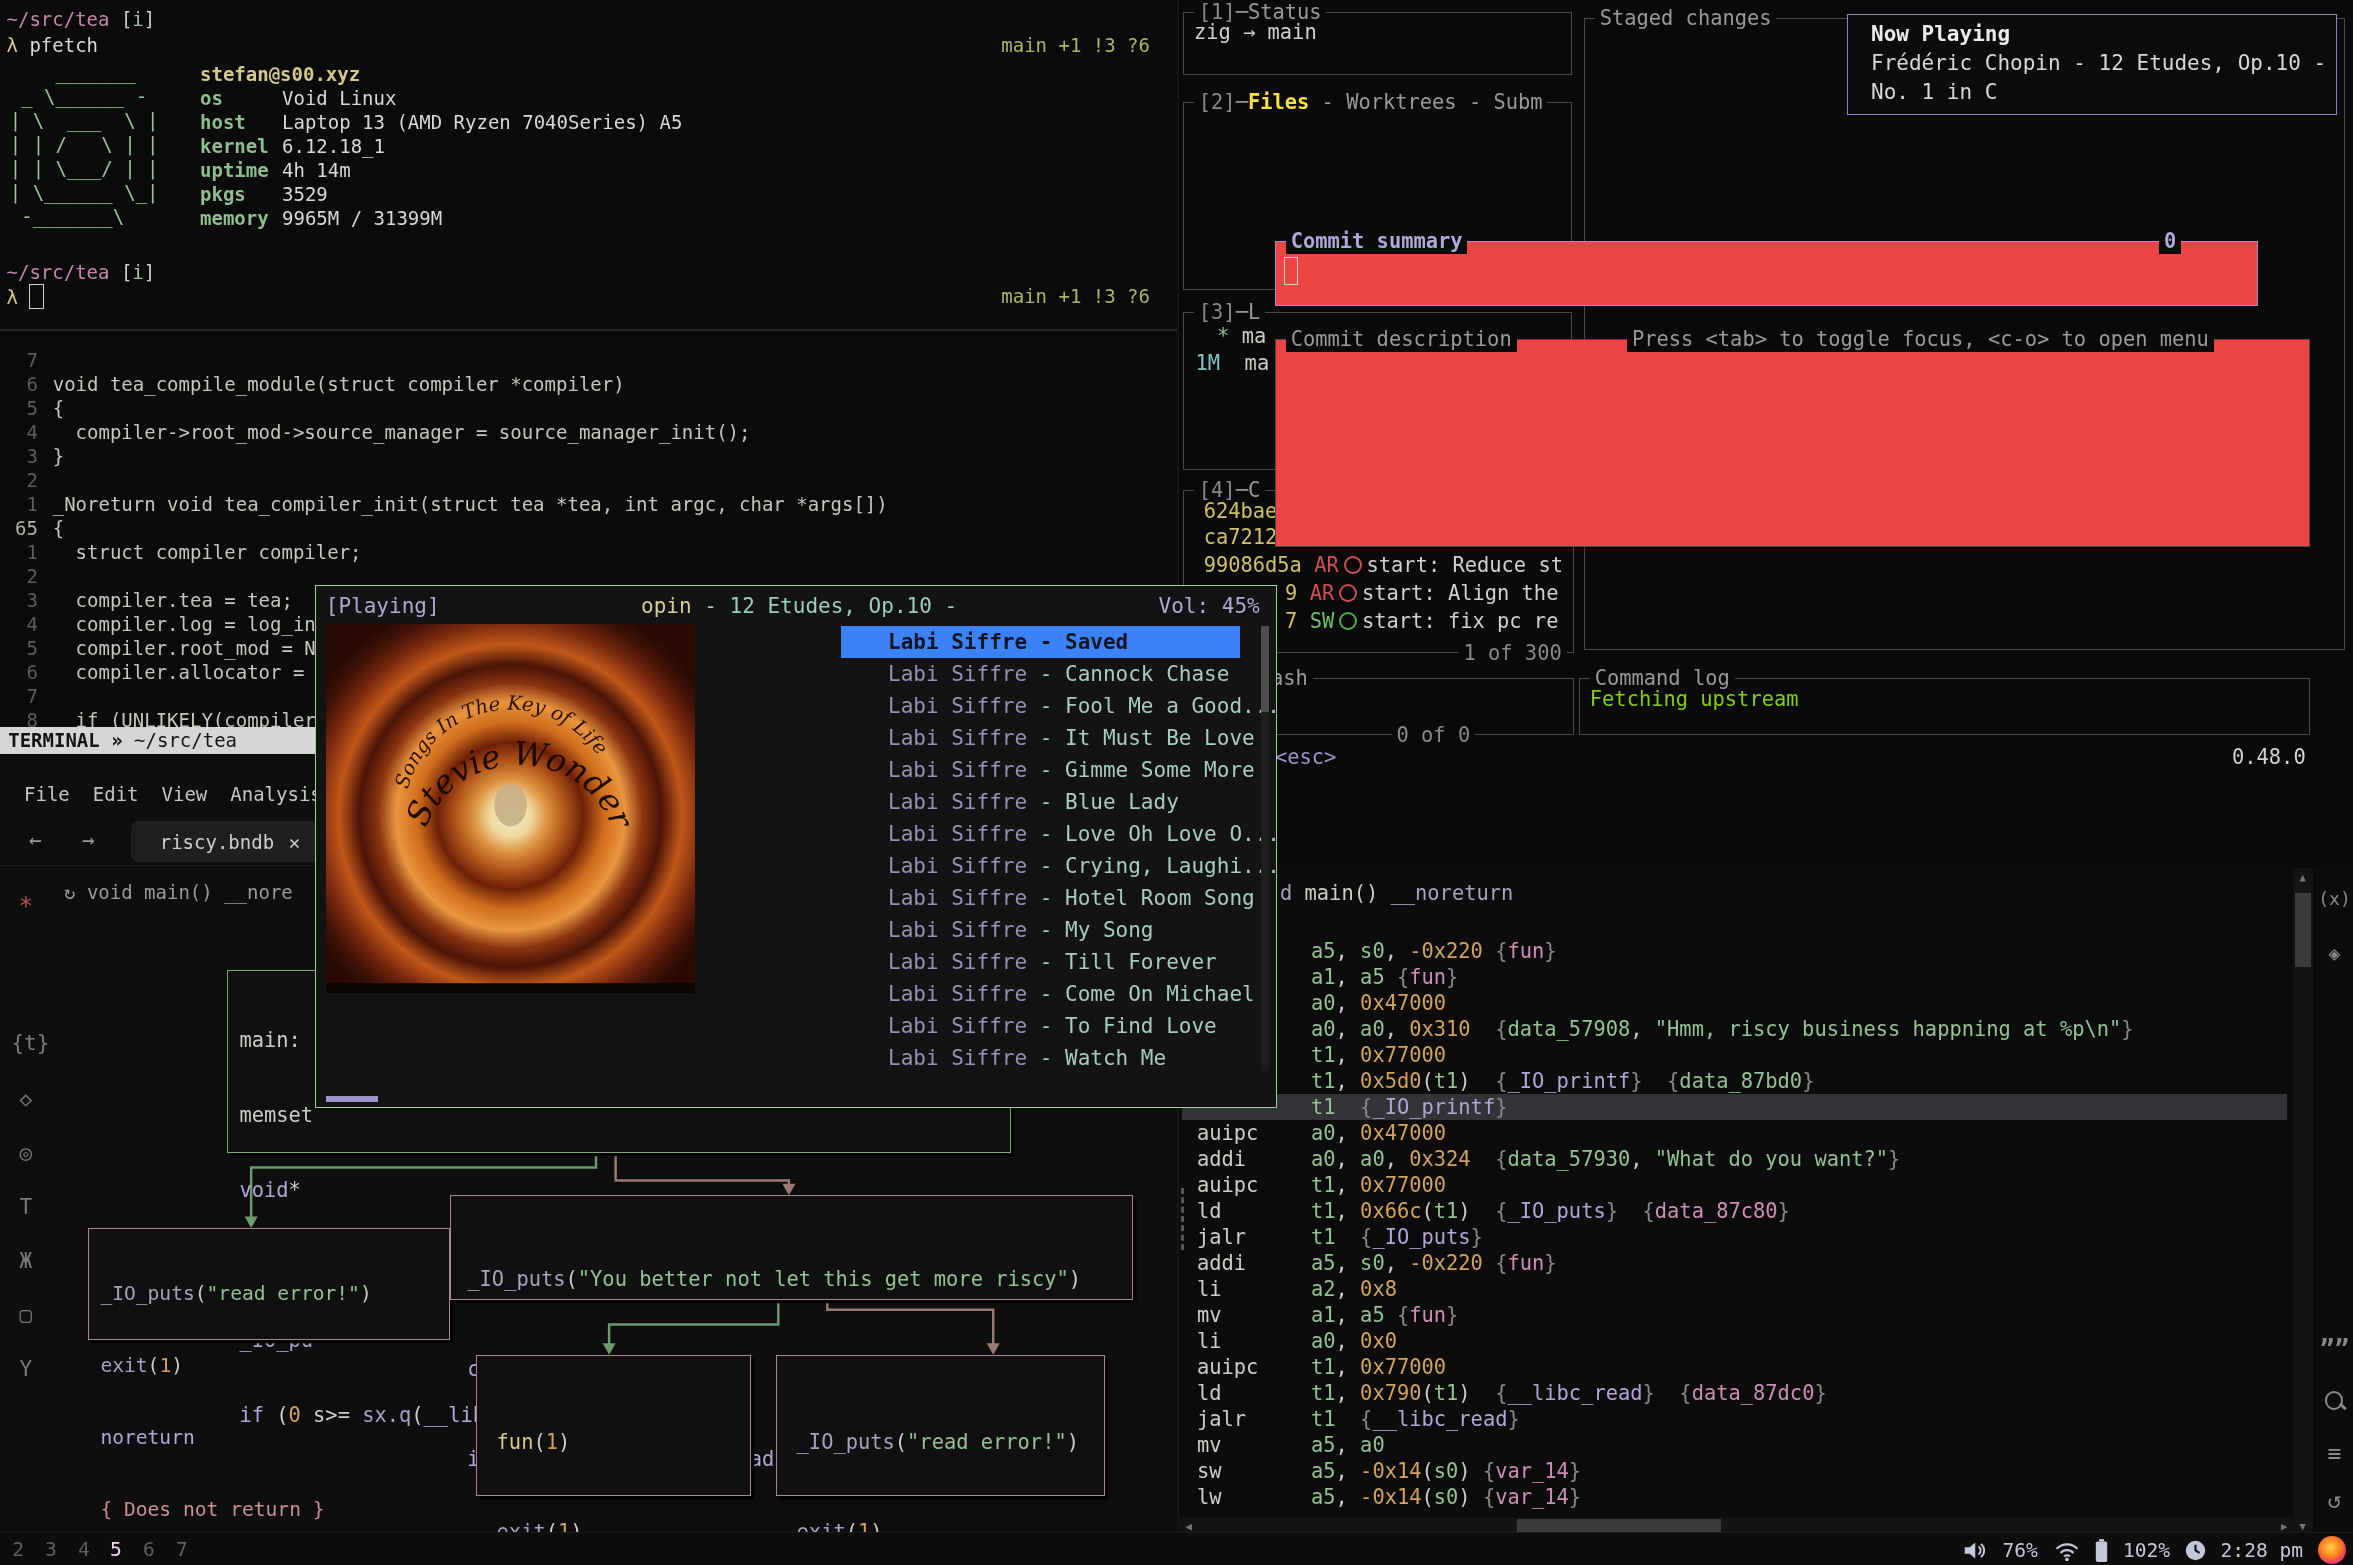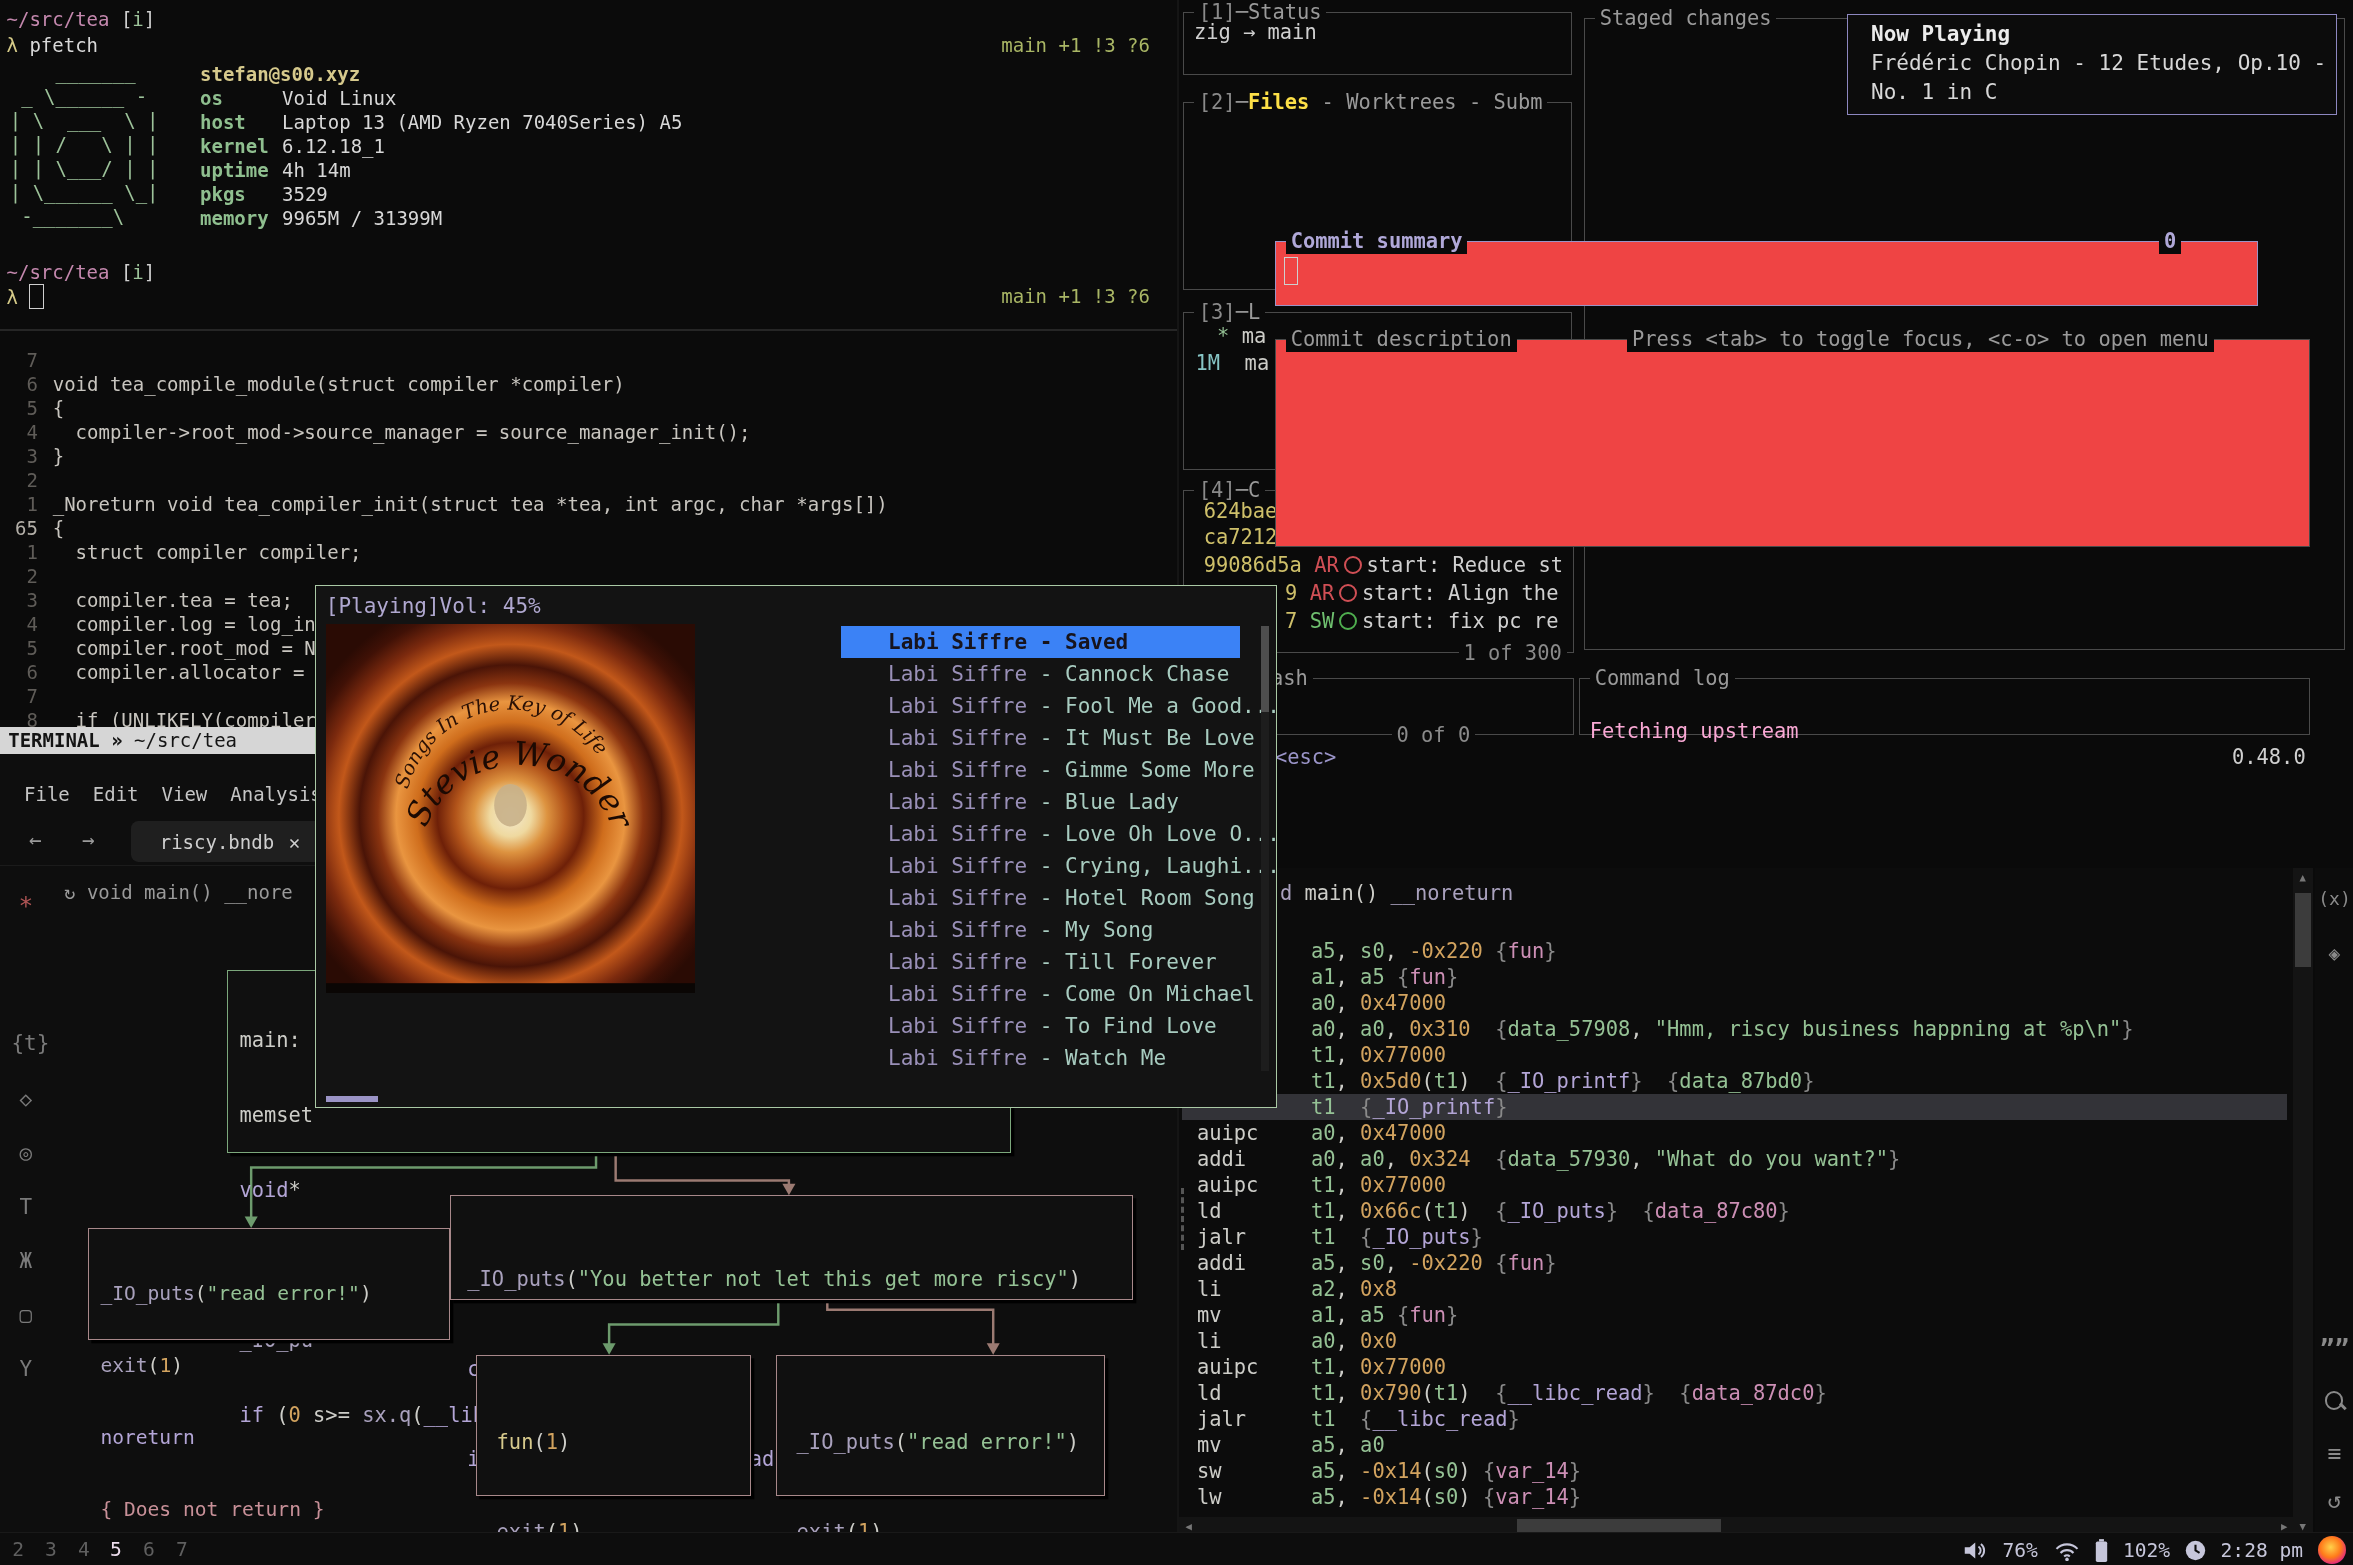--- a/index.html
+++ b/index.html
@@ -273,21 +273,21 @@
       <span class="gfoot" style="right:6.5px;">1 of 300</span>
     </div>
 
     <div class="gbox" style="left:4.1px;top:678px;width:389px;height:55px;">
       <span class="gtitle" style="left:82px;">ash</span>
       <span class="gfoot" style="right:98px;margin-left:39px;">0 of 0</span>
     </div>
 
     <div class="gbox" style="left:400px;top:678px;width:729px;height:55px;">
       <span class="gtitle">Command log</span>
-      <div style="position:absolute;left:9.8px;top:8.2px;color:#f9a8d4;margin-top:32px;">Fetching upstream</div>
+      <div style="position:absolute;left:9.8px;top:8.2px;color:#84cc16;">Fetching upstream</div>
     </div>
 
     <div class="gbox opaque" style="left:96px;top:339px;width:1033px;height:206px;">
       <span class="gtitle">Commit description</span>
       <span class="gtitle" style="left:351px;">Press &lt;tab&gt; to toggle focus, &lt;c-o&gt; to open menu</span>
     </div>
 
     <div class="gbox opaque" style="left:96px;top:241px;width:981px;height:63px;border-color:#9a94c8;">
       <span class="gtitle g-lav">Commit summary</span>
       <span class="gtitle g-lav" style="left:883px;">0</span>
@@ -344,20 +344,21 @@
     <span class="mag" style="top:523px;"></span>
     <span class="ricon" style="top:572px;font-size:23px;">≡</span>
     <span class="ricon" style="top:619px;font-size:23px;">↺</span>
   </div>
 
   <div class="abs" id="vdiv"></div>
 
   <div class="abs" id="player">
     <div id="p-titlebar">
       <span id="p-state">[Playing]</span>
+      <span id="p-title"><span class="tail">opin</span><span class="rest"> - 12 Etudes, Op.10 - </span></span>
       <span id="p-vol">Vol: 45%</span>
     </div>
     <div id="p-art">
       <svg width="369" height="369" viewBox="0 0 452 452" style="font-size:26px">
         <defs>
           <radialGradient id="rings" cx="50%" cy="52%" r="62%">
             <stop offset="0%" stop-color="#f4ead0"></stop>
               <stop offset="9%" stop-color="#efd9a0"></stop>
             <stop offset="16%" stop-color="#dd9340"></stop>
               <stop offset="24%" stop-color="#b2541a"></stop>

